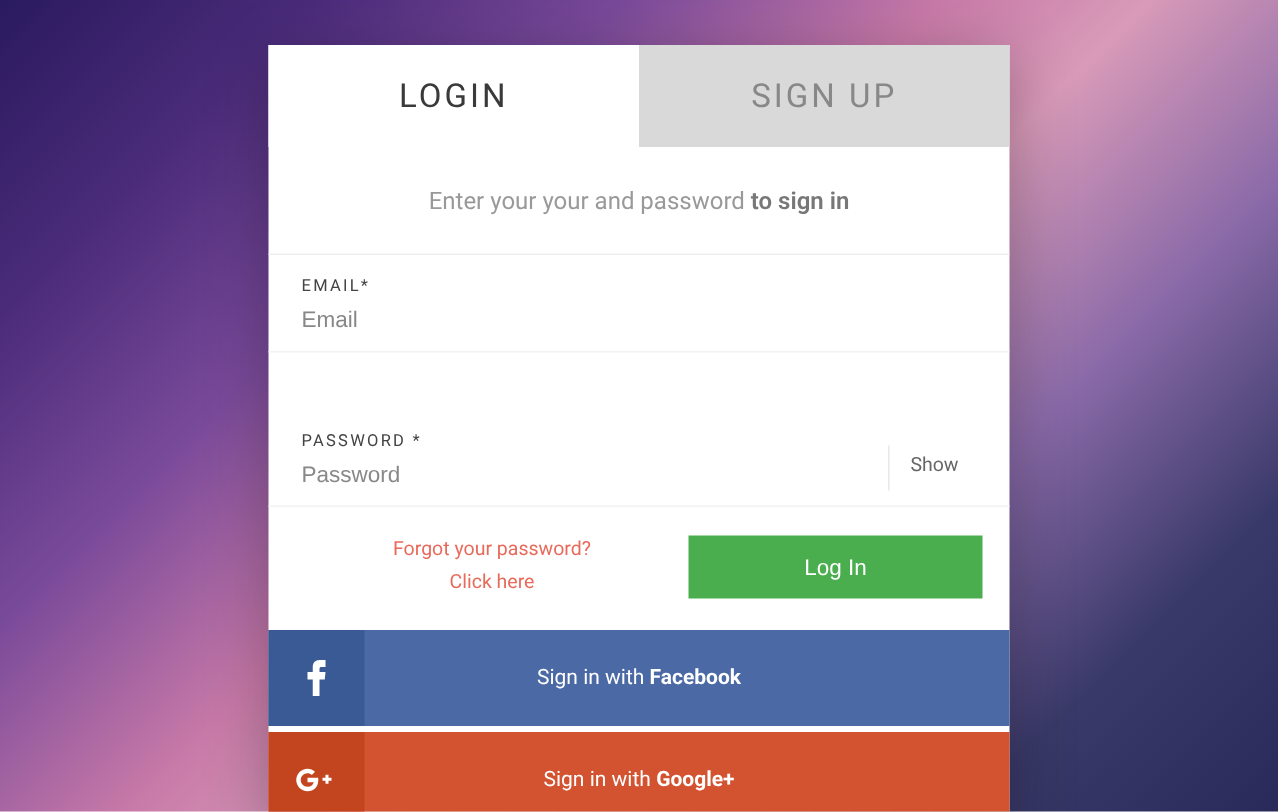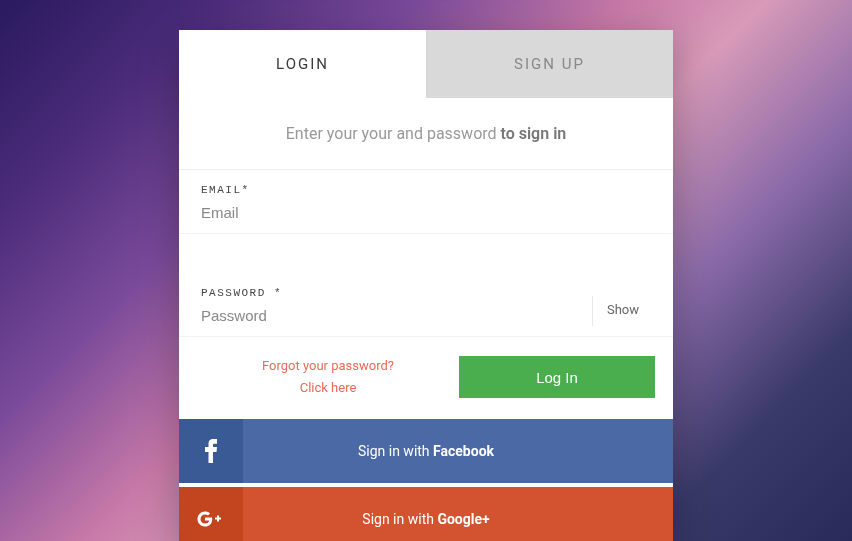--- a/index.html
+++ b/index.html
@@ -21,21 +21,21 @@
     }
     .tabs {
       display: flex;
       height: 68px;
     }
     .tab {
       flex: 1;
       display: flex;
       align-items: center;
       justify-content: center;
-      font-size: 15px;
+      font-size: 22px;
       letter-spacing: 2px;
       cursor: pointer;
       font-weight: 400;
     }
     .tab-active {
       background: #fff;
       color: #3a3a3a;
     }
     .tab-inactive {
       background: #d9d9d9;
@@ -54,21 +54,20 @@
       border-bottom: 1px solid #f2f2f2;
       position: relative;
     }
     .field-label {
       font-size: 11px;
       letter-spacing: 1.5px;
       color: #444;
       text-transform: uppercase;
       margin-bottom: 6px;
       display: block;
-      font-family: Liberation Mono, monospace;
     }
     .field-input {
       width: 100%;
       border: none;
       outline: none;
       font-size: 15px;
       color: #555;
       padding: 2px 0;
     }
     .field-input::placeholder { color: #888; }

